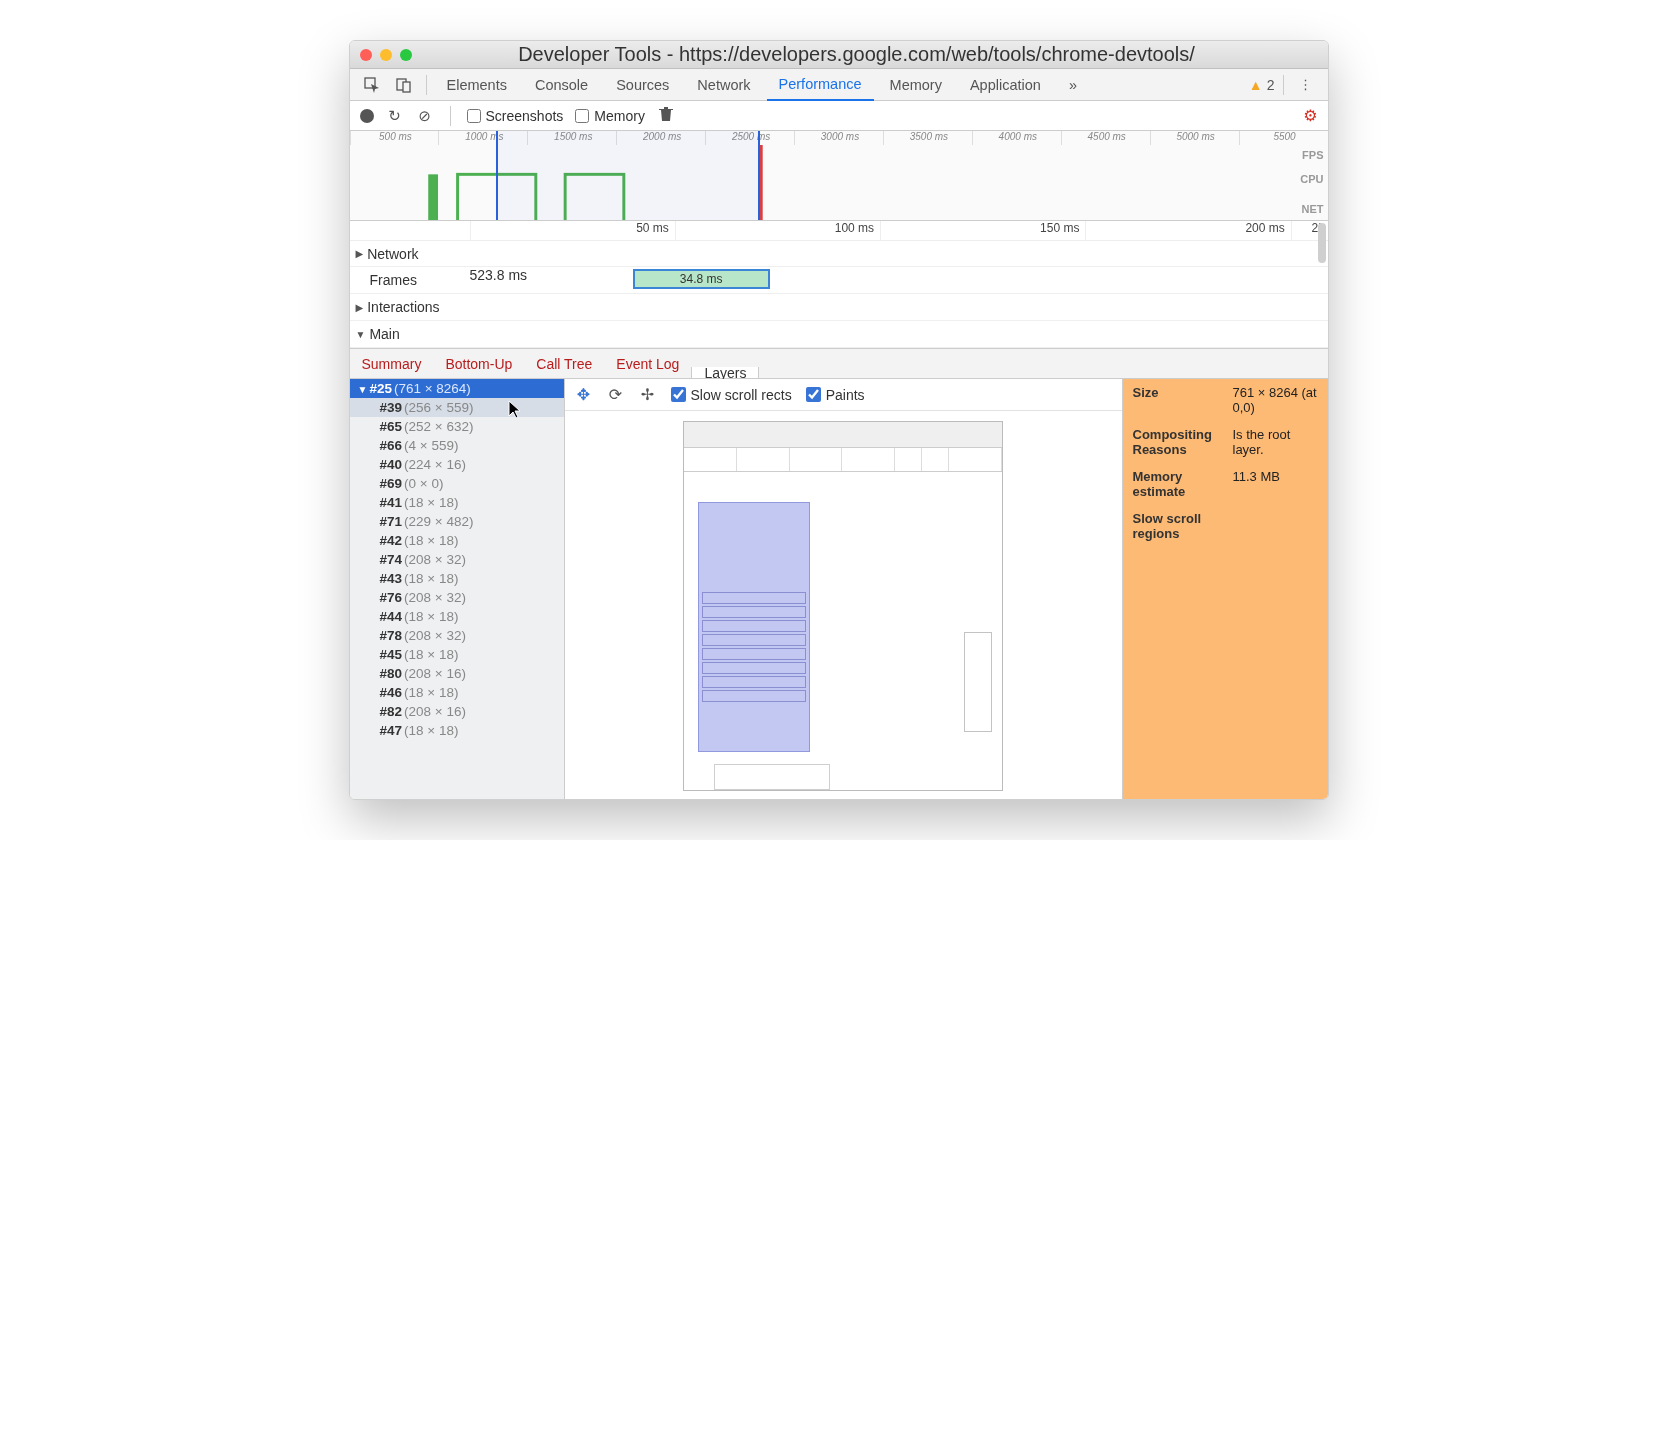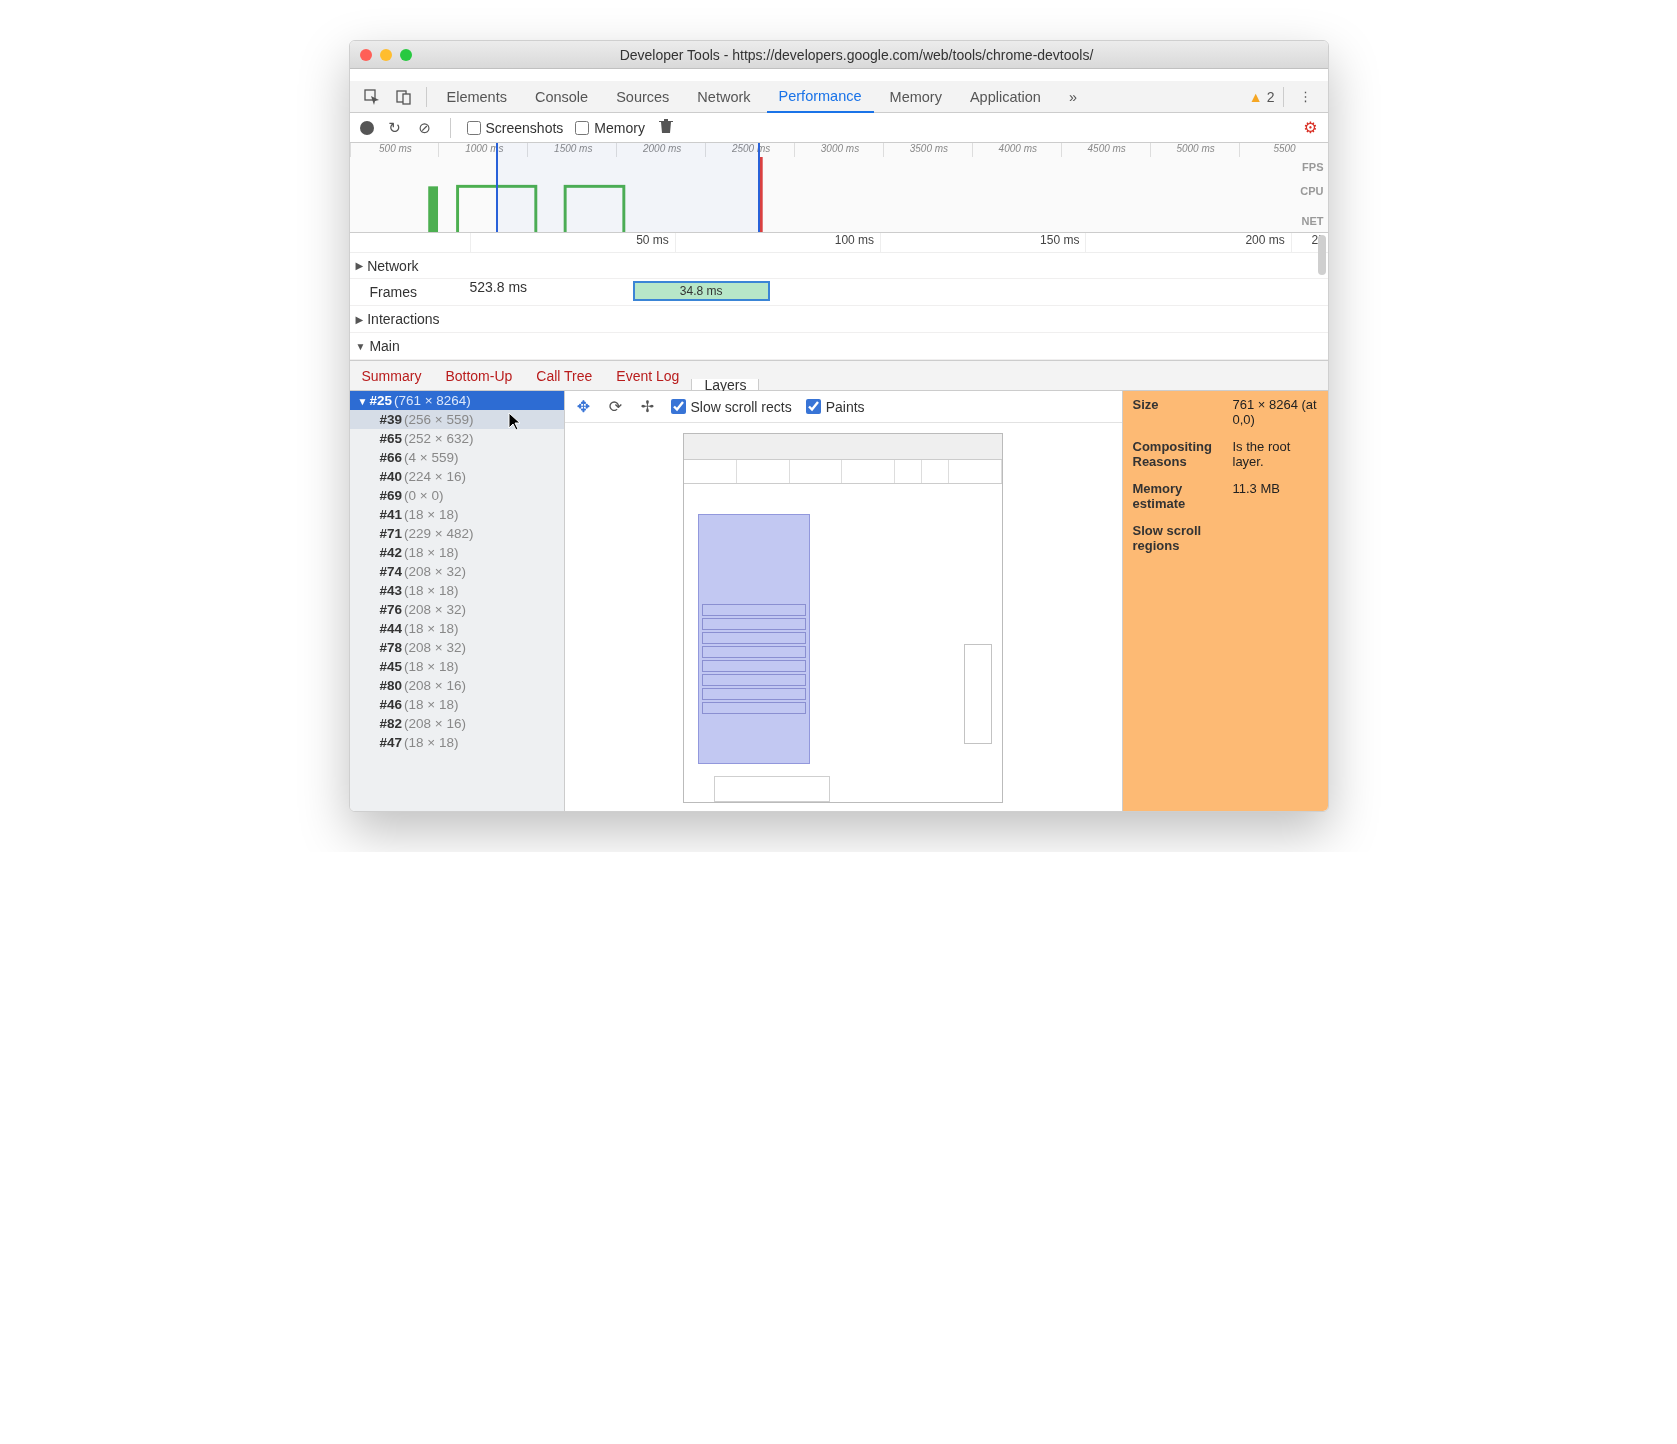--- a/index.html
+++ b/index.html
@@ -28,29 +28,29 @@
     align-items: center;
     padding: 0 10px;
     border-bottom: 1px solid #c0c0c0;
     position: relative;
   }
   .traffic { display: flex; gap: 8px; }
   .dot { width: 12px; height: 12px; border-radius: 50%; }
   .dot.r { background:#ff5f57; } .dot.y { background:#ffbd2e; } .dot.g { background:#28c940; }
   .titlebar .title {
     position:absolute; left:0; right:0;
-    text-align:center; font-size:14px; color:#333;
+    text-align:center; font-size:20px; color:#333;
     pointer-events:none;
     margin-left:36px;
   }
   
   .tabs {
     display:flex; align-items:center; height:32px;
     border-bottom:1px solid #ccc;
-    padding:0 8px; gap:4px; background:#f3f3f3;margin-top:12px;
+    padding:0 8px; gap:4px; background:#f3f3f3;
   }
   .tabs .icon-btn {
     width:28px; height:28px; display:flex;
     align-items:center; justify-content:center; color:#555;
   }
   .tabs .tab {
     padding:0 12px; height:32px; display:flex; align-items:center;
     color:#555; font-size:14.5px; cursor:pointer;
   }
   .tabs .tab.active { color:#1a73e8; border-bottom:2px solid #1a73e8; }

